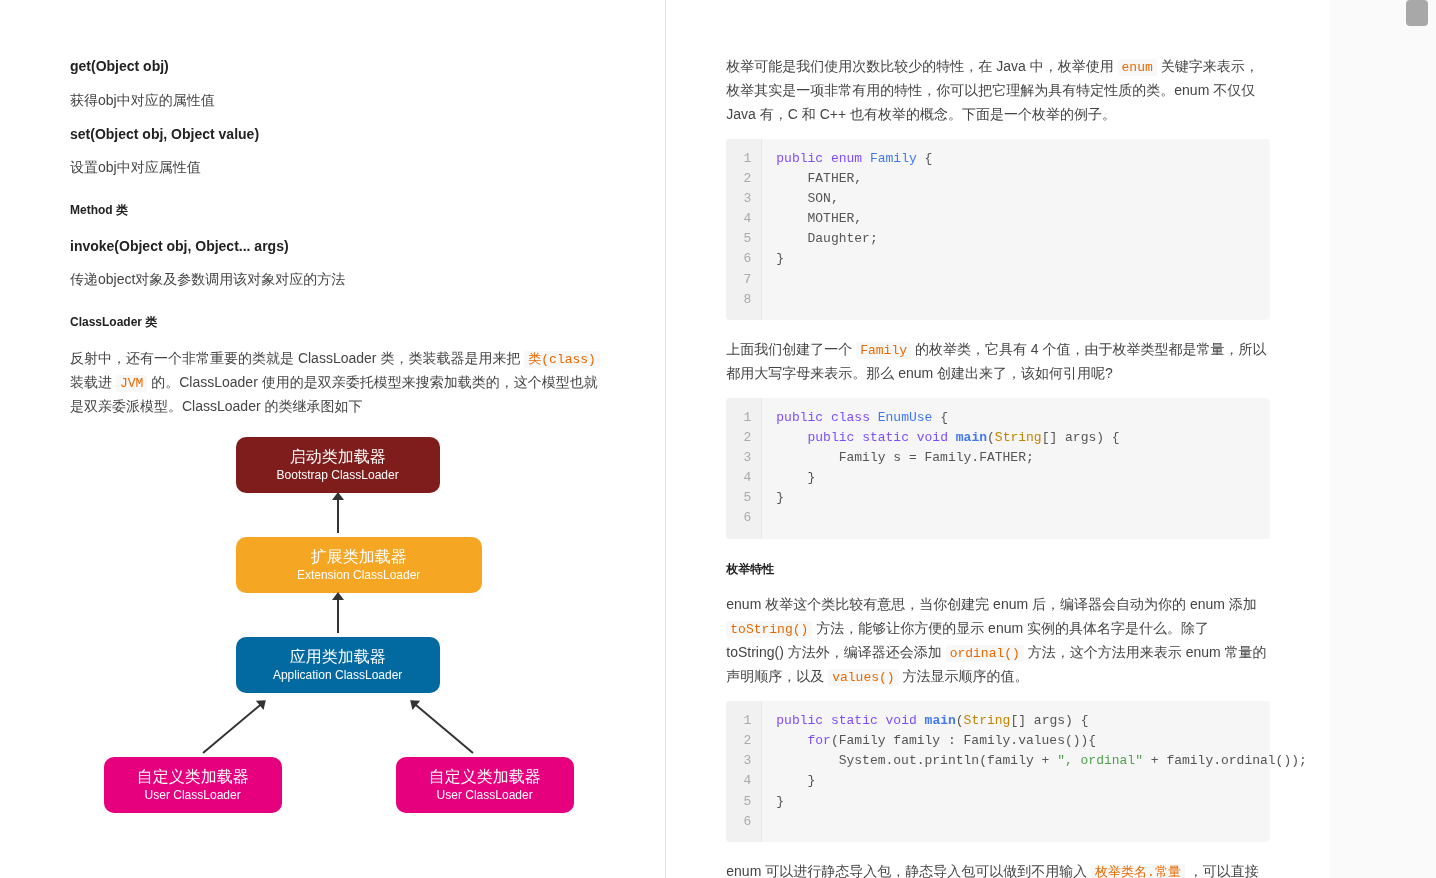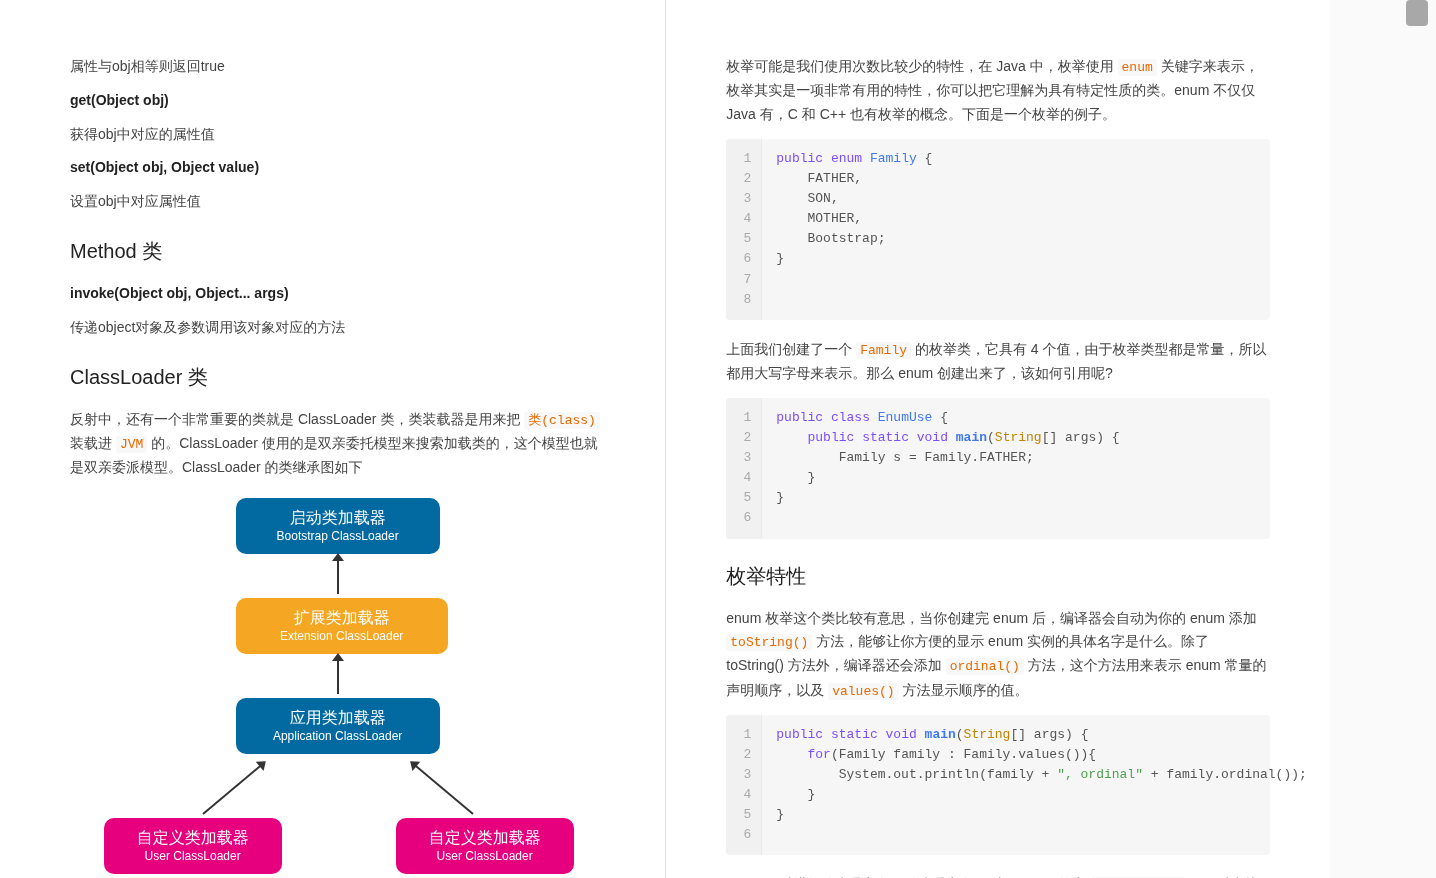--- a/index.html
+++ b/index.html
@@ -34,22 +34,22 @@
       right: 8px;
       top: 0;
       width: 22px;
       height: 26px;
       background: #a8a8a8;
       border-radius: 4px;
     }
     p { margin-bottom: 10px; color: #444; }
     .bold { font-weight: 600; color: #222; margin-bottom: 10px; }
     h2 {
-      font-size: 20px;
-      font-weight: 400;
+      font-size: 12px;
+      font-weight: 700;
       color: #222;
       margin-top: 20px;
       margin-bottom: 14px;
     }
     .inline-code {
       font-family: "SFMono-Regular", Consolas, "Liberation Mono", Menlo, monospace;
       color: #e96900;
       font-size: 13px;
       padding: 1px 4px;
       background: #f8f8f8;
@@ -135,43 +135,42 @@
       border-top: 6px solid transparent;
       border-bottom: 6px solid transparent;
     }
   </style>
 </head>
 <body>
 
 <div class="container">
 
   <div class="left-col">
-    <p>属性与obj相等则返回true</p>
     <p class="bold">get(Object obj)</p>
     <p>获得obj中对应的属性值</p>
     <p class="bold">set(Object obj, Object value)</p>
     <p>设置obj中对应属性值</p>
 
     <h2>Method 类</h2>
     <p class="bold">invoke(Object obj, Object... args)</p>
     <p>传递object对象及参数调用该对象对应的方法</p>
 
     <h2>ClassLoader 类</h2>
     <p>
       <span>反射中，还有一个非常重要的类就是 ClassLoader 类，类装载器是用来把 </span><span class="inline-code">类(class)</span><span> 装载进 </span><span class="inline-code">JVM</span>
       <span>的。ClassLoader 使用的是双亲委托模型来搜索加载类的，这个模型也就是双亲委派模型。ClassLoader 的类继承图如下</span>
     </p>
 
     <div class="diagram">
-      <div class="dbox" style="background:#0369a1; left:148px; top:0; width:204px; height:56px;">
+      <div class="dbox" style="background:#7f1d1d; left:148px; top:0; width:204px; height:56px;">
         <div class="cn">启动类加载器</div>
         <div class="en">Bootstrap ClassLoader</div>
       </div>
       <div class="arrow" style="top:62px; height:34px; left:250px;"></div>
-      <div class="dbox" style="background:#f5a623; left:148px; top:100px; width:212px; height:56px;">
+      <div class="dbox" style="background:#f5a623; left:148px; top:100px; width:246px; height:56px;">
         <div class="cn">扩展类加载器</div>
         <div class="en">Extension ClassLoader</div>
       </div>
       <div class="arrow" style="top:162px; height:34px; left:250px;"></div>
       <div class="dbox" style="background:#0369a1; left:148px; top:200px; width:204px; height:56px;">
         <div class="cn">应用类加载器</div>
         <div class="en">Application ClassLoader</div>
       </div>
       <div class="arrow-diag" style="left:115px; top:315px; width:80px; transform:rotate(-40deg);"></div>
       <div class="arrow-diag" style="left:385px; top:315px; width:80px; transform:rotate(220deg);"></div>
@@ -202,21 +201,21 @@
           <span>6</span>
           <span>7</span>
           <span>8</span>
         </div>
       <div class="code-lines">
         <div><span class="kw">public</span> <span class="kw">enum</span> <span class="cls">Family</span><span> {</span></div>
         <div></div>
         <div>    FATHER,</div>
         <div>    SON,</div>
         <div>    MOTHER,</div>
-        <div>    Bootstrap;</div>
+        <div>    Daughter;</div>
         <div></div>
         <div>}</div>
       </div>
     </div>
 
     <p>
       <span>上面我们创建了一个 </span><span class="inline-code">Family</span><span> 的枚举类，它具有 4 个值，由于枚举类型都是常量，所以都用大写字母来表示。那么 enum 创建出来了，该如何引用呢?</span>
     </p>
 
     <div class="code-block">

